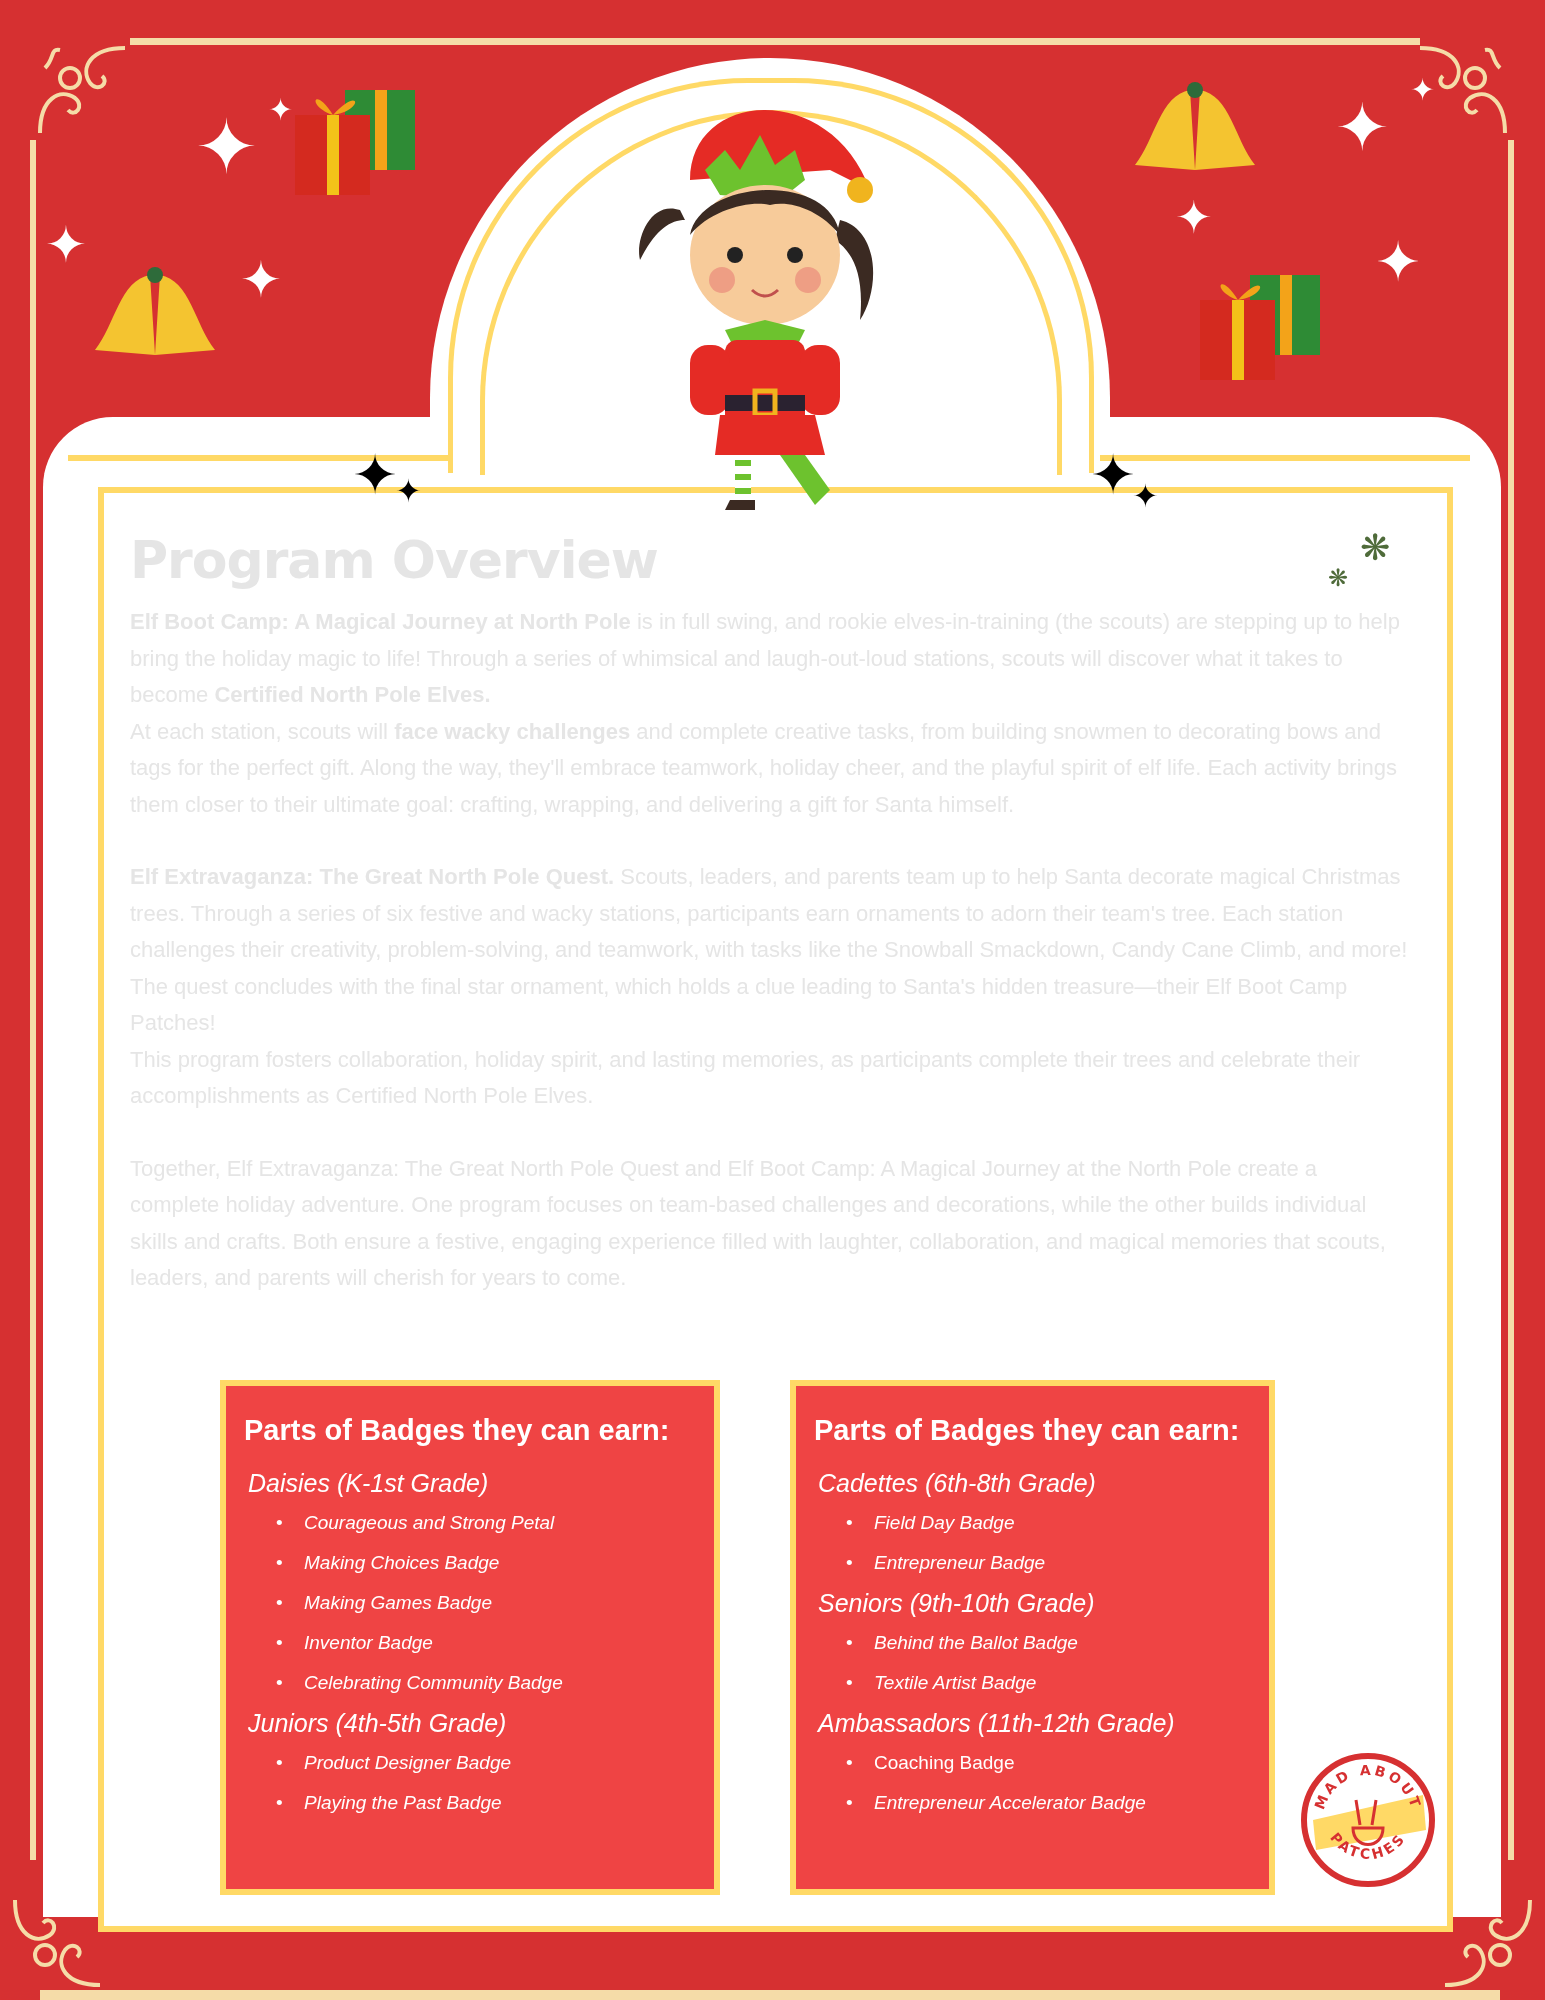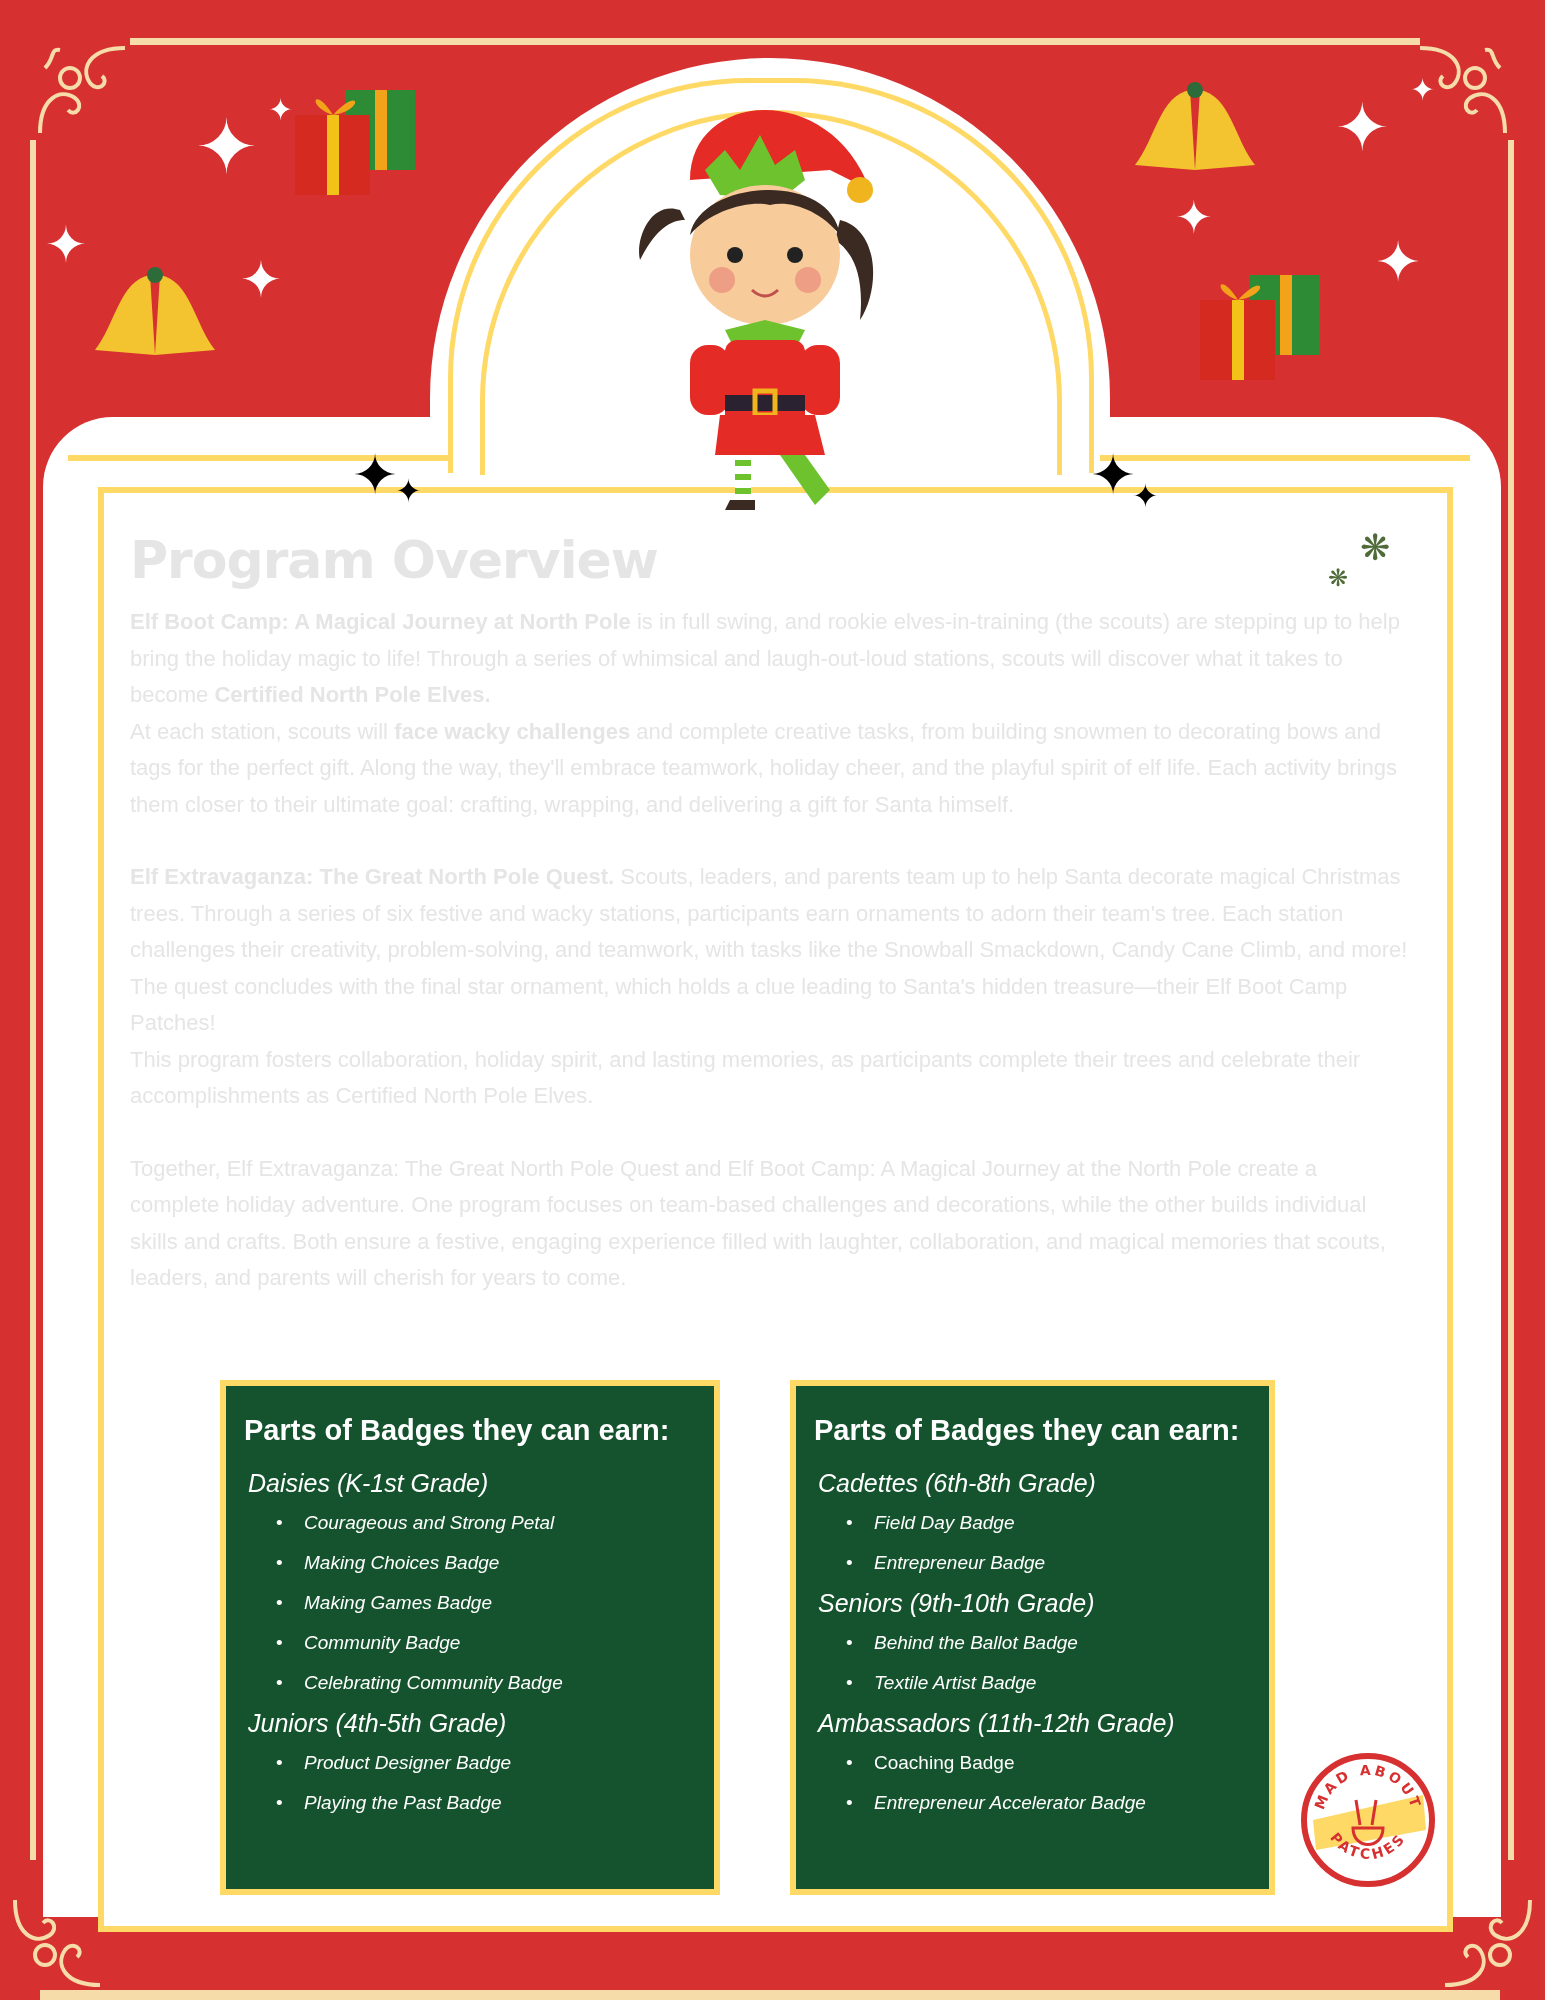--- a/index.html
+++ b/index.html
@@ -9,21 +9,21 @@
   .white-panel { position:absolute; left:43px; top:417px; width:1458px; height:1500px; background:#fff; border-radius:70px 70px 0 0; }
   .arch { position:absolute; left:430px; top:58px; width:680px; height:560px; background:#fff; border-radius:340px 340px 0 0; }
   .arch-line { position:absolute; border:5px solid #FFD966; border-bottom:none; border-radius:300px 300px 0 0; }
   .yellow-line { position:absolute; background:#FFD966; }
   .inner-box { position:absolute; left:98px; top:487px; width:1343px; height:1433px; border:6px solid #FFD966; background:#fff; }
   .content { position:absolute; left:130px; top:530px; width:1280px; color:#e5e5e5; }
   h1 { font-family:"DejaVu Sans", sans-serif; font-weight:bold; font-size:52px; margin:0 0 20px 0; letter-spacing:-1px; }
   .para { font-family:"Liberation Sans Narrow","Liberation Sans", sans-serif; font-size:22px; line-height:36.5px; margin:0; }
   .para b { font-weight:bold; }
   .gap { height:36px; }
-  .badge-box { position:absolute; top:1380px; background:#14532d; border:6px solid #FFD966; color:#fff; box-sizing:border-box; }
+  .badge-box { position:absolute; top:1380px; background:#ef4444; border:6px solid #FFD966; color:#fff; box-sizing:border-box; }
   .badge-title { font-family:"Liberation Sans", sans-serif; font-weight:bold; font-size:29px; margin:28px 0 16px 18px; white-space:nowrap; }
   .grade { font-style:italic; font-size:25px; line-height:40px; margin-left:22px; white-space:nowrap; }
   .badge-item { font-style:italic; font-size:19px; line-height:40px; margin-left:50px; white-space:nowrap; }
   .badge-item::before { content:"•"; display:inline-block; width:28px; font-style:normal; }
   .badge-item.upright { font-style:normal; }
   .sparkle { position:absolute; color:#fff; font-family:"DejaVu Sans", sans-serif; line-height:1; }
   .sparkle.dark { color:#000; }
 </style>
 </head>
 <body>
@@ -158,21 +158,21 @@
   <div class="gap"></div>
   <p class="para">Together, Elf Extravaganza: The Great North Pole Quest and Elf Boot Camp: A Magical Journey at the North Pole create a complete holiday adventure. One program focuses on team-based challenges and decorations, while the other builds individual skills and crafts. Both ensure a festive, engaging experience filled with laughter, collaboration, and magical memories that scouts, leaders, and parents will cherish for years to come.</p>
 </div>
 
 <div class="badge-box" style="left:220px;width:500px;height:515px;">
   <div class="badge-title">Parts of Badges they can earn:</div>
   <div class="grade">Daisies (K-1st Grade)</div>
   <div class="badge-item">Courageous and Strong Petal</div>
   <div class="badge-item">Making Choices Badge</div>
   <div class="badge-item">Making Games Badge</div>
-  <div class="badge-item">Community Badge</div>
+  <div class="badge-item">Inventor Badge</div>
   <div class="badge-item">Celebrating Community Badge</div>
   <div class="grade">Juniors (4th-5th Grade)</div>
   <div class="badge-item">Product Designer Badge</div>
   <div class="badge-item">Playing the Past Badge</div>
 </div>
 
 <div class="badge-box" style="left:790px;width:485px;height:515px;">
   <div class="badge-title">Parts of Badges they can earn:</div>
   <div class="grade">Cadettes (6th-8th Grade)</div>
   <div class="badge-item">Field Day Badge</div>

